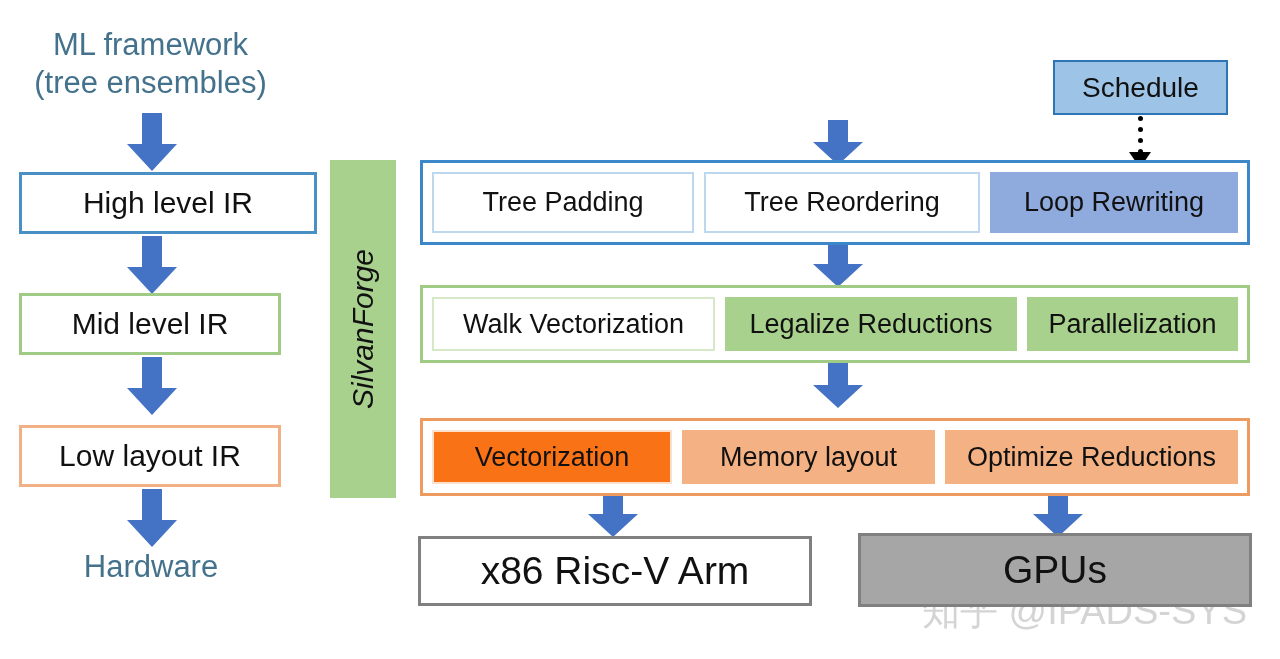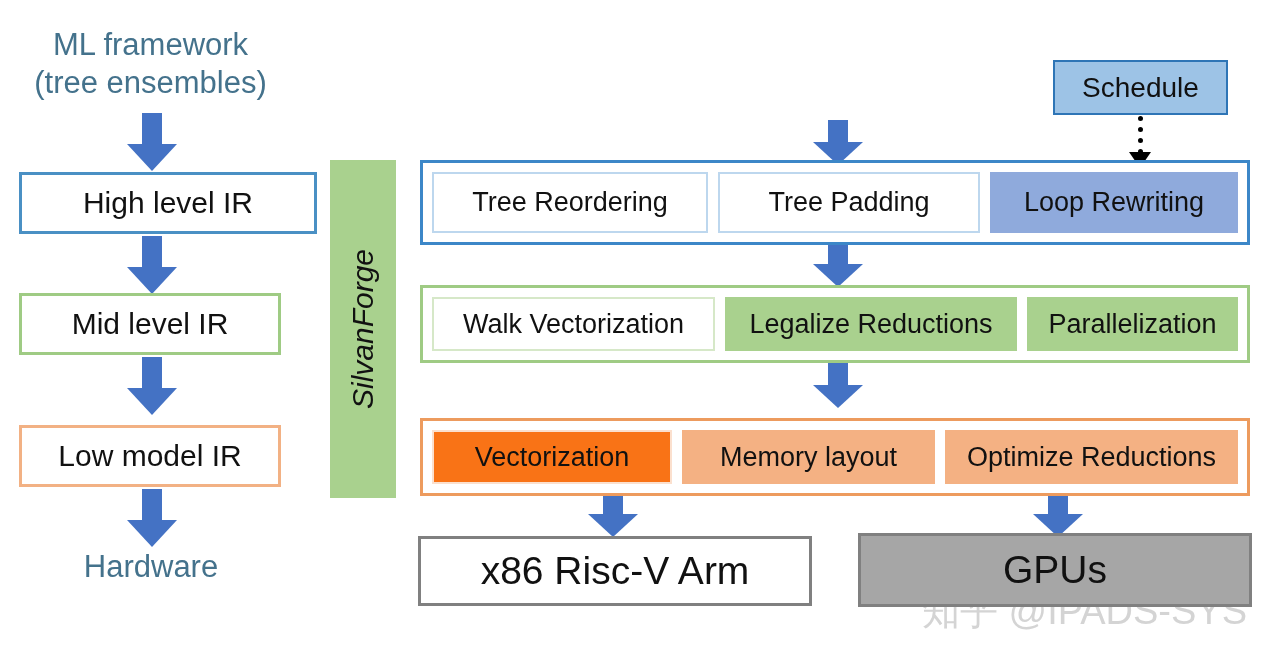--- a/index.html
+++ b/index.html
@@ -190,21 +190,21 @@
   <div class="abs ir-box ir-green" style="left:19px; top:293px; width:262px; height:62px;">
     <span>Mid level IR</span>
   </div>
 
   <div class="blk-arrow" style="left:127px; top:357px; width:50px; height:58px;">
     <div class="shaft" style="width:20px; height:33px;"></div>
     <div class="head" style="top:31px; border-left-width:25px; border-right-width:25px; border-top-width:27px;"></div>
   </div>
 
   <div class="abs ir-box ir-orange" style="left:19px; top:425px; width:262px; height:62px;">
-    <span>Low model IR</span>
+    <span>Low layout IR</span>
   </div>
 
   <div class="blk-arrow" style="left:127px; top:489px; width:50px; height:58px;">
     <div class="shaft" style="width:20px; height:33px;"></div>
     <div class="head" style="top:31px; border-left-width:25px; border-right-width:25px; border-top-width:27px;"></div>
   </div>
 
   <div class="abs plain-label" style="left:20px; top:548px; width:262px;">Hardware</div>
 
   <div class="abs vband" style="left:330px; top:160px; width:66px; height:338px;">
@@ -218,25 +218,25 @@
 
   <div class="blk-arrow" style="left:813px; top:120px; width:50px; height:44px;">
     <div class="shaft" style="width:20px; height:24px;"></div>
     <div class="head" style="top:22px; border-left-width:25px; border-right-width:25px; border-top-width:23px;"></div>
   </div>
 
   <div class="abs dash-line" style="left:1138px; top:116px; height:38px;"></div>
   <div class="abs dash-head" style="left:1129px; top:152px;"></div>
 
   <div class="abs band band-blue" style="left:420px; top:160px; width:830px; height:85px;">
+    <div class="pass pass-blue-empty" style="flex:0 0 262px;">
+      <span>Tree Padding</span>
+    </div>
     <div class="pass pass-blue-empty" style="flex:0 0 276px;">
       <span>Tree Reordering</span>
-    </div>
-    <div class="pass pass-blue-empty" style="flex:0 0 262px;">
-      <span>Tree Padding</span>
     </div>
     <div class="pass pass-blue-fill" style="flex:1 1 auto;">
       <span>Loop Rewriting</span>
     </div>
   </div>
 
   <div class="blk-arrow" style="left:813px; top:245px; width:50px; height:42px;">
     <div class="shaft" style="width:20px; height:21px;"></div>
     <div class="head" style="top:19px; border-left-width:25px; border-right-width:25px; border-top-width:23px;"></div>
   </div>

